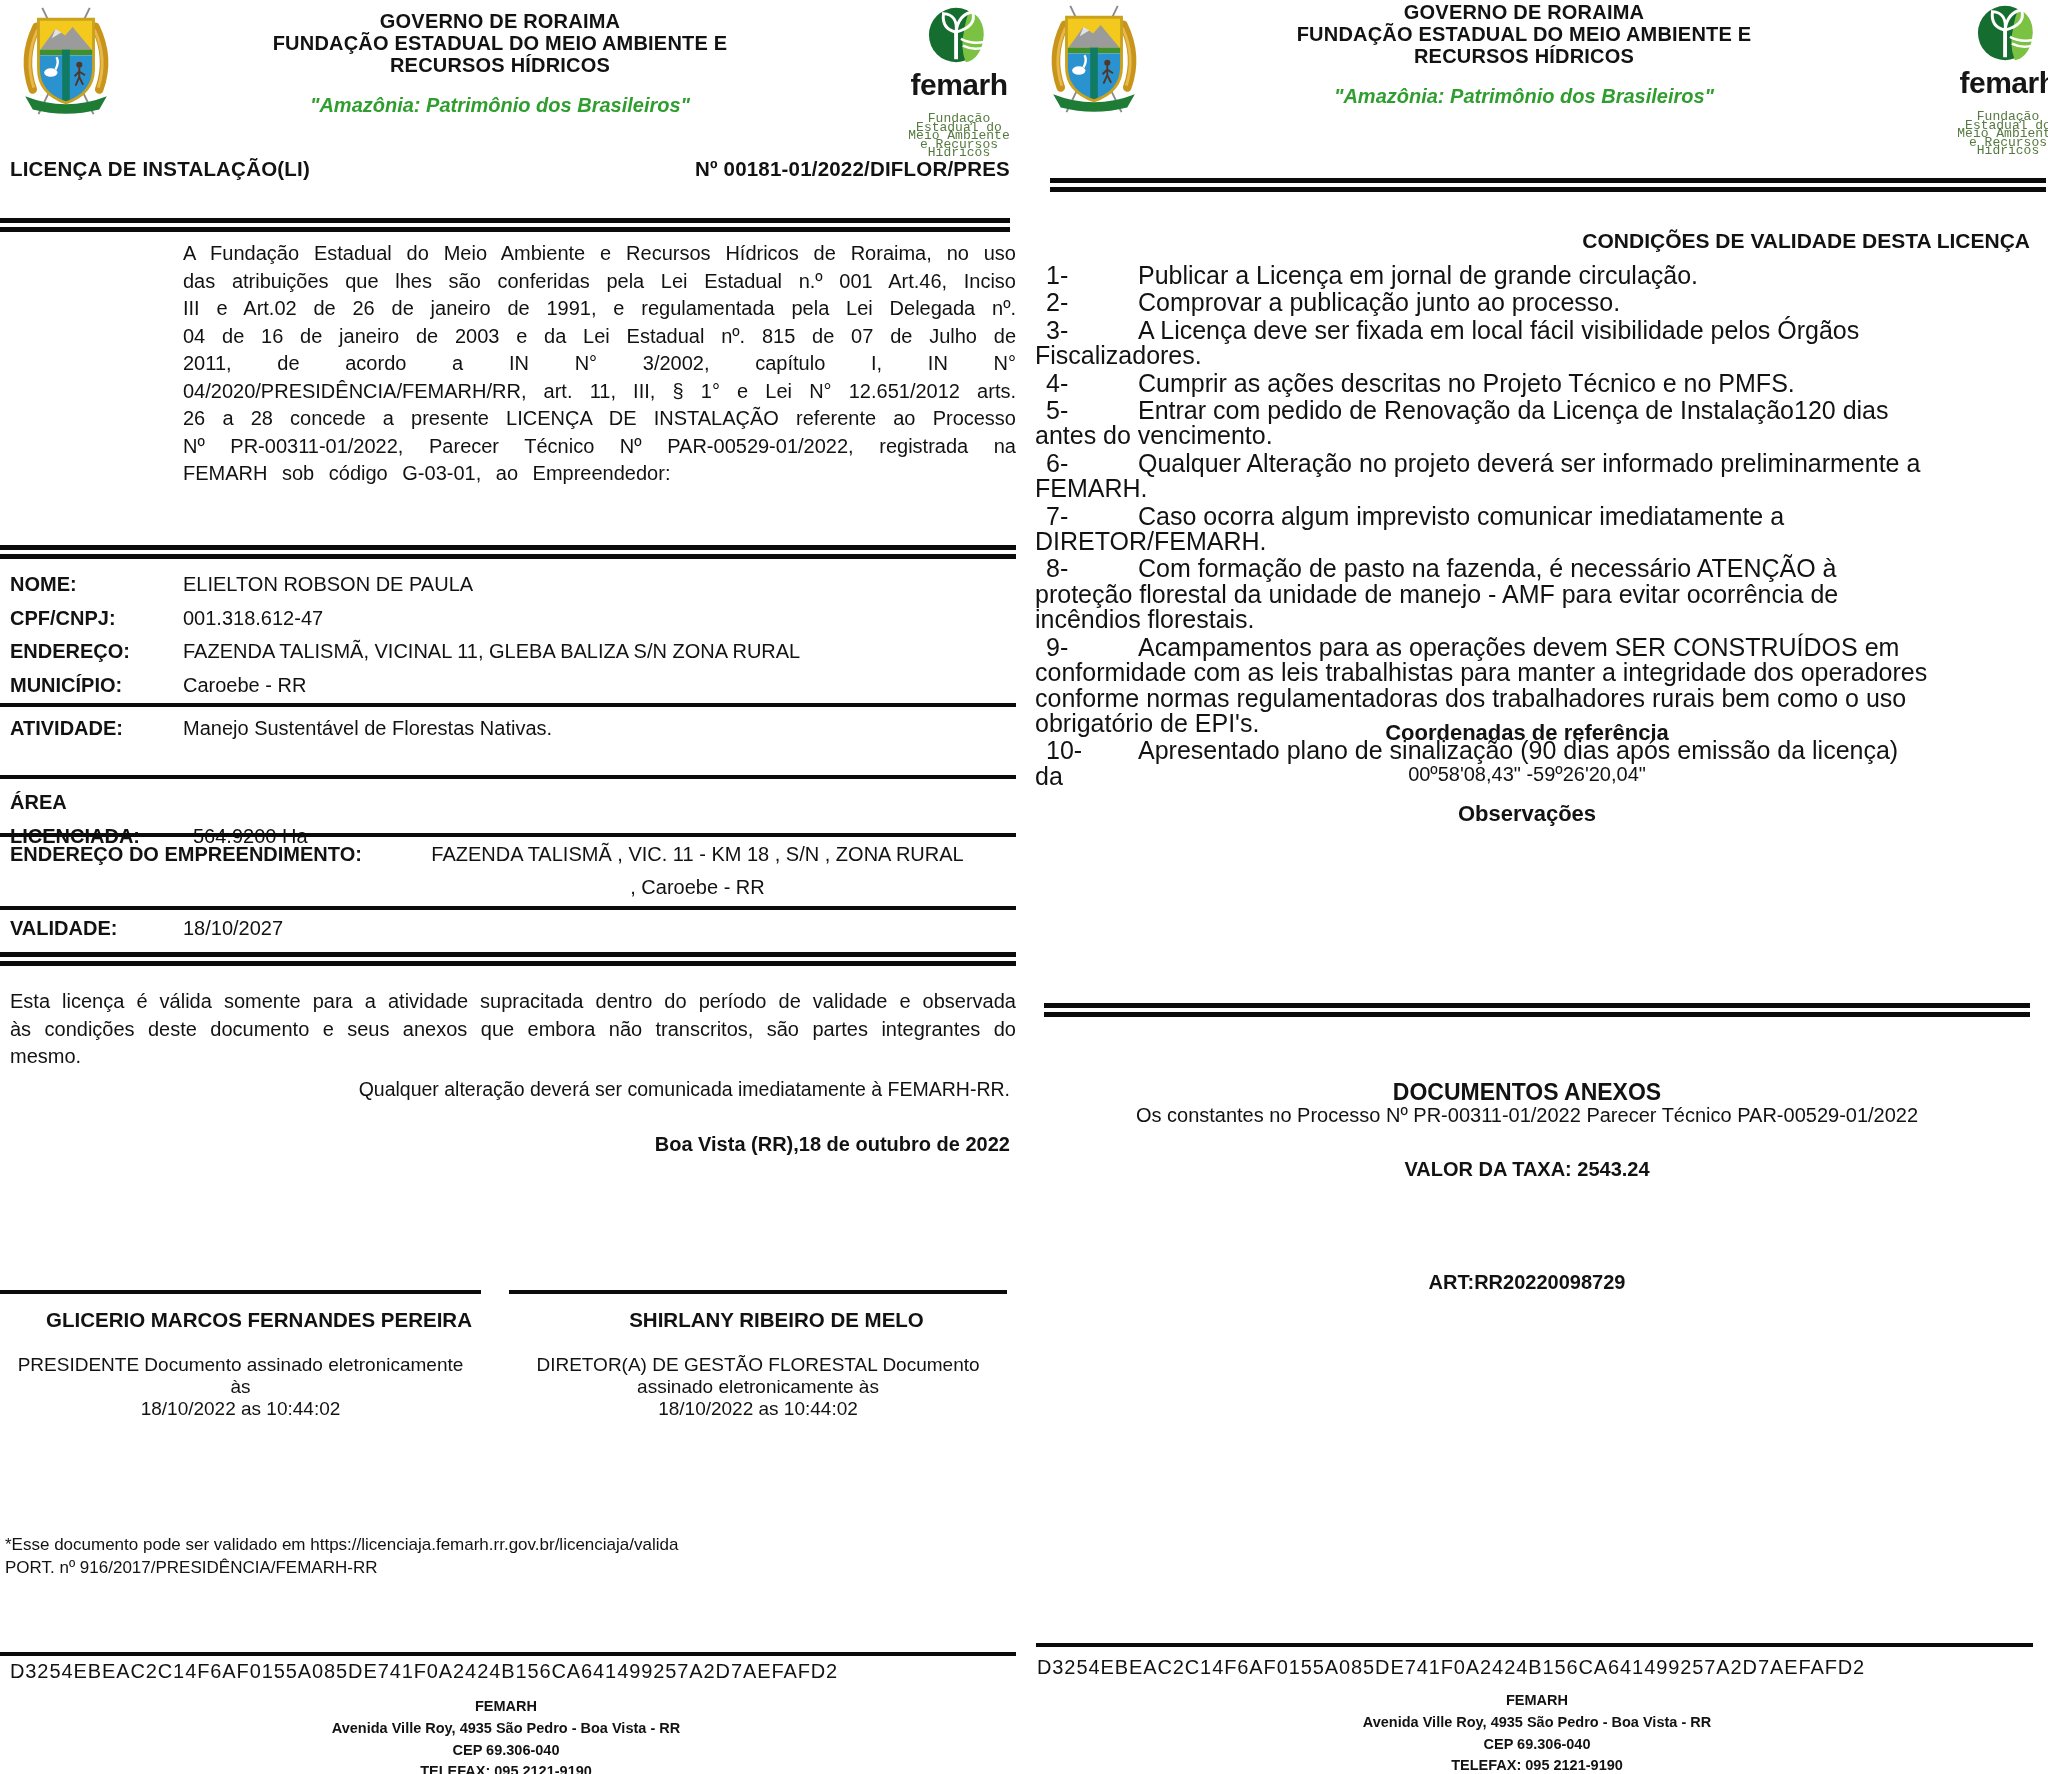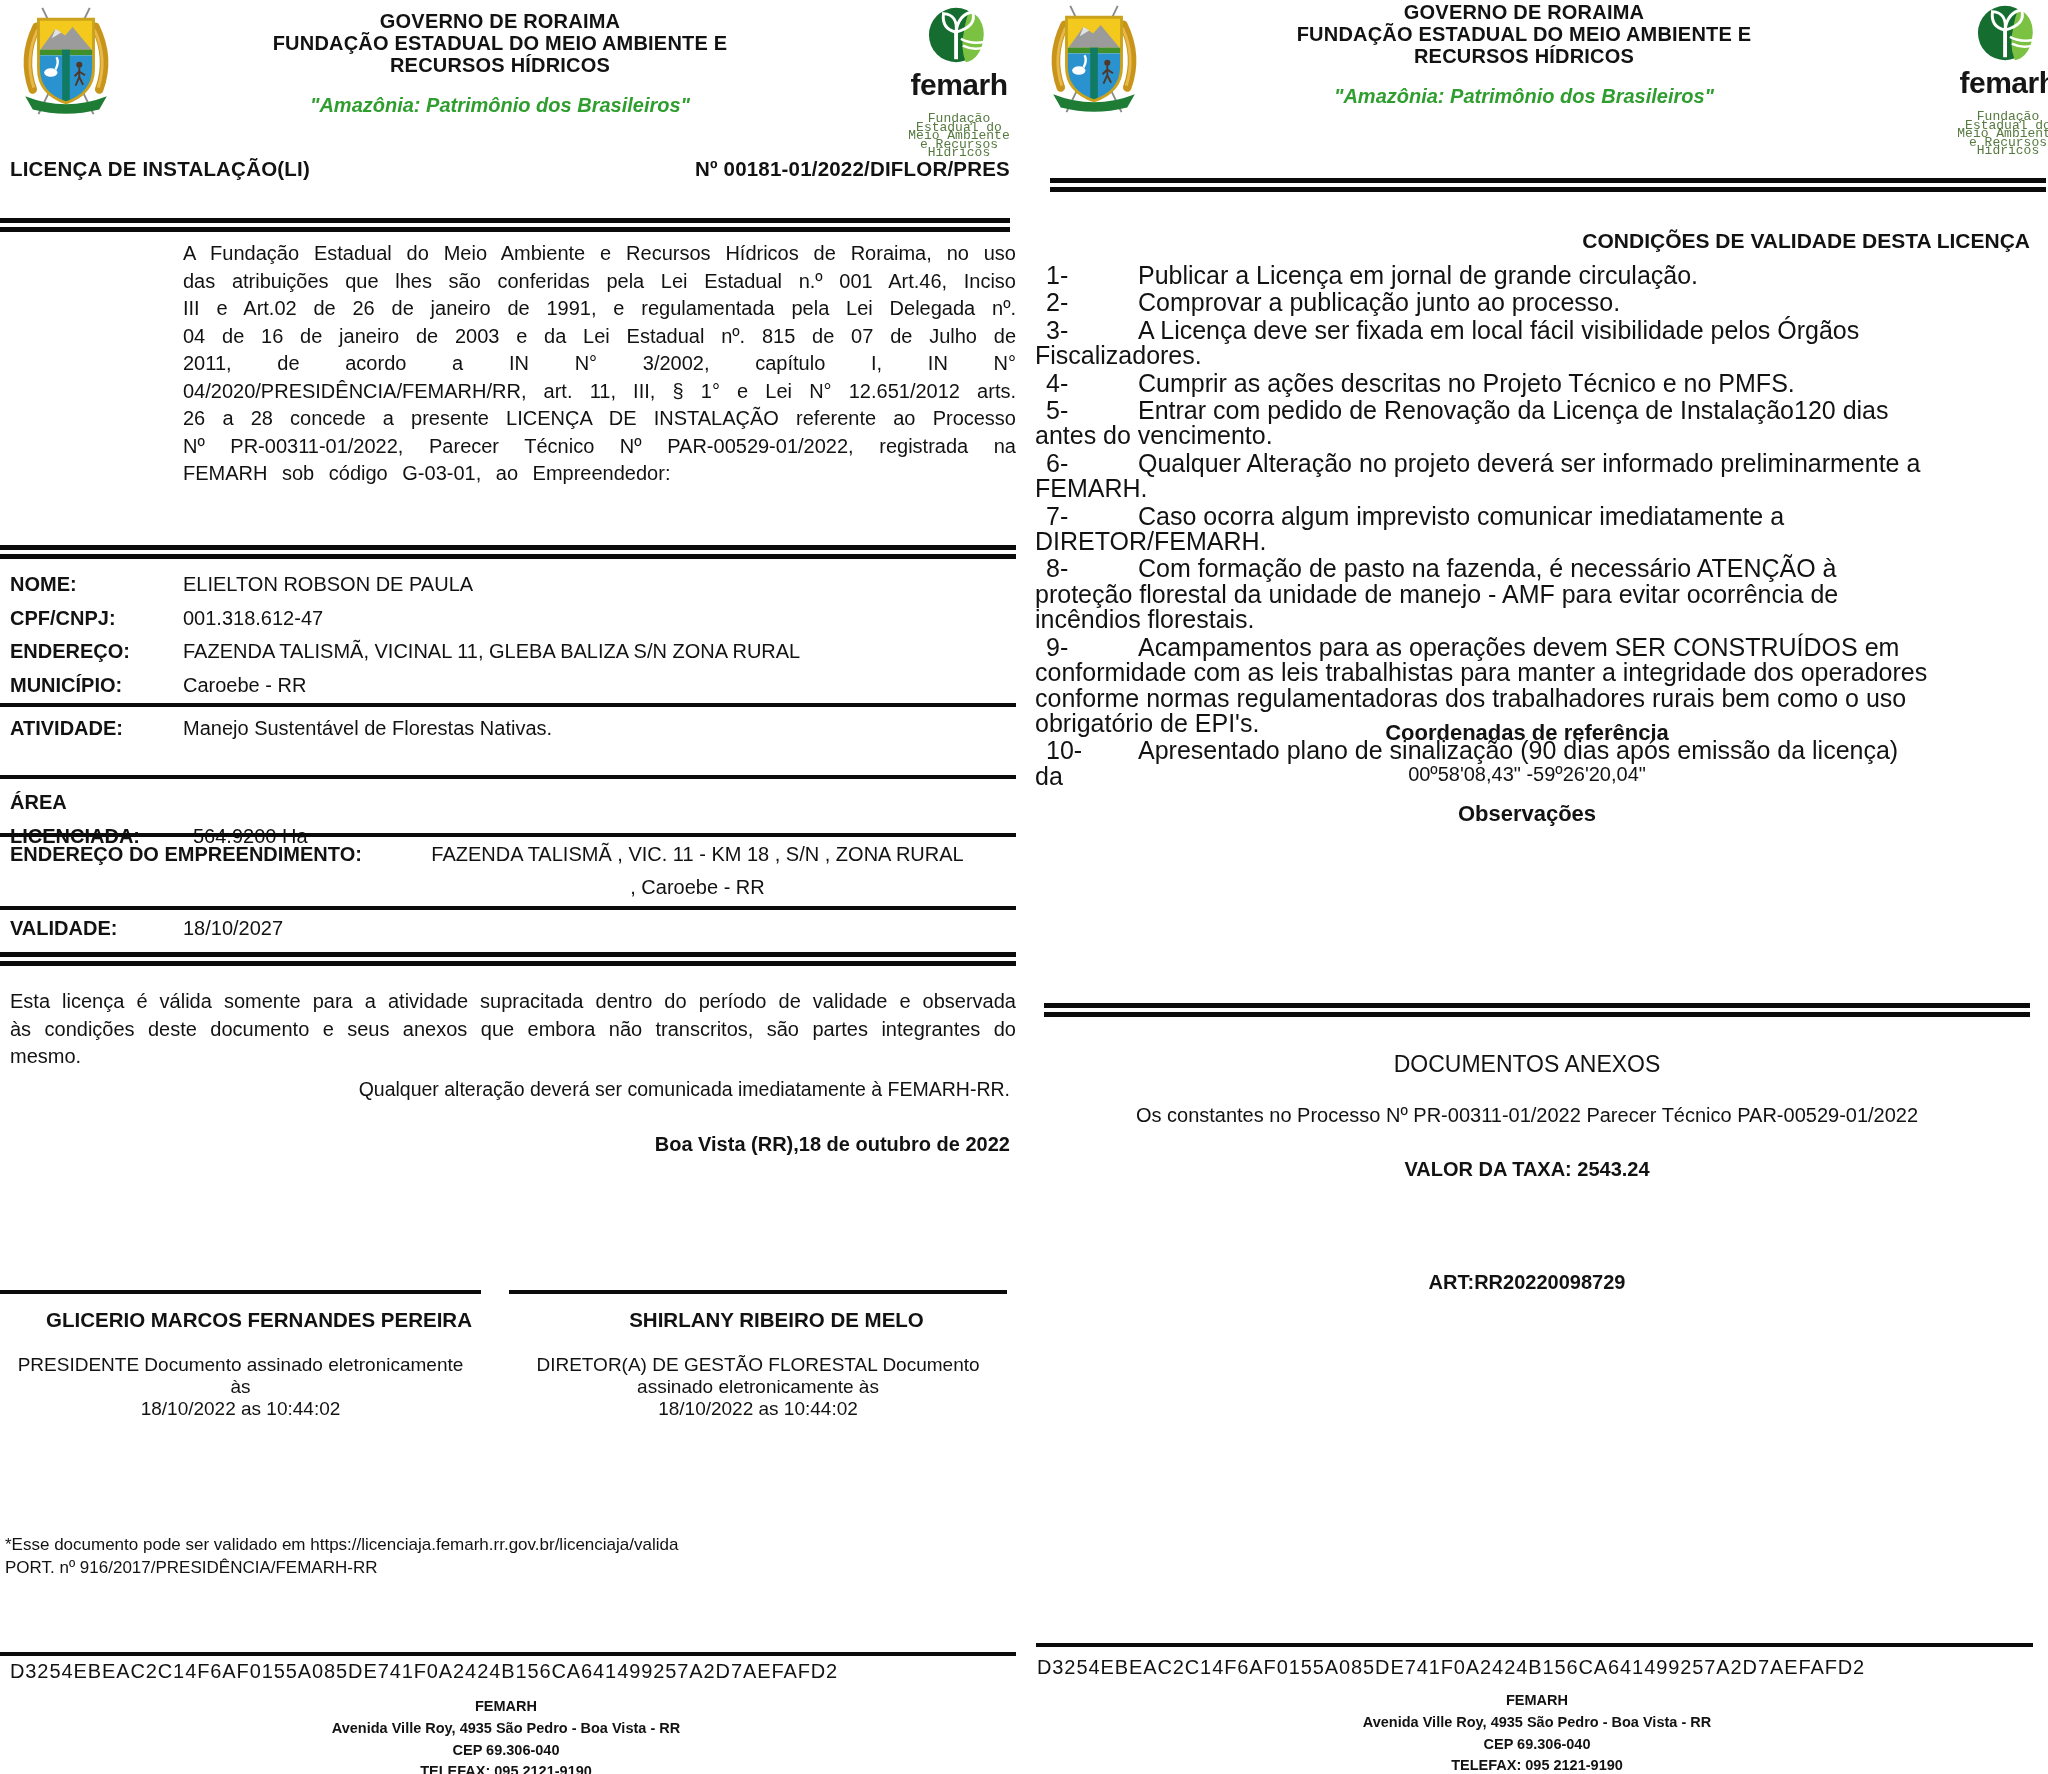--- a/index.html
+++ b/index.html
@@ -42,21 +42,21 @@
   .footnote{position:absolute;left:5px;font-size:17px;line-height:23px;}
   .hash{position:absolute;font-size:20px;letter-spacing:.9px;}
   .pfooter{position:absolute;text-align:center;font-size:14.5px;font-weight:bold;line-height:21.8px;}
   
   .cond-title{position:absolute;left:0;width:1006px;text-align:right;font-size:21px;font-weight:bold;}
   .cond-list{position:absolute;font-size:25px;}
   .cond{margin:0 0 2px 0;line-height:25.4px;text-indent:11px;}
   .cnum{display:inline-block;width:92px;text-indent:0;}
   .c-ctr{position:absolute;left:0;width:1006px;text-align:center;}
   .h22{font-size:22px;font-weight:bold;}
-  .h23{font-size:23px;font-weight:normal;}
+  .h23{font-size:23px;font-weight:bold;margin-top:28px;}
   .t20b{font-size:20px;font-weight:bold;}
   .t20{font-size:20px;}
 </style>
 </head>
 <body>
 
 <div class="page" id="page-left">
 
   <svg class="coat" style="left:12px;top:6px;" viewBox="0 0 110 118">
     <line x1="30" y1="2" x2="84" y2="114" stroke="#8a8a8a" stroke-width="2"></line>

